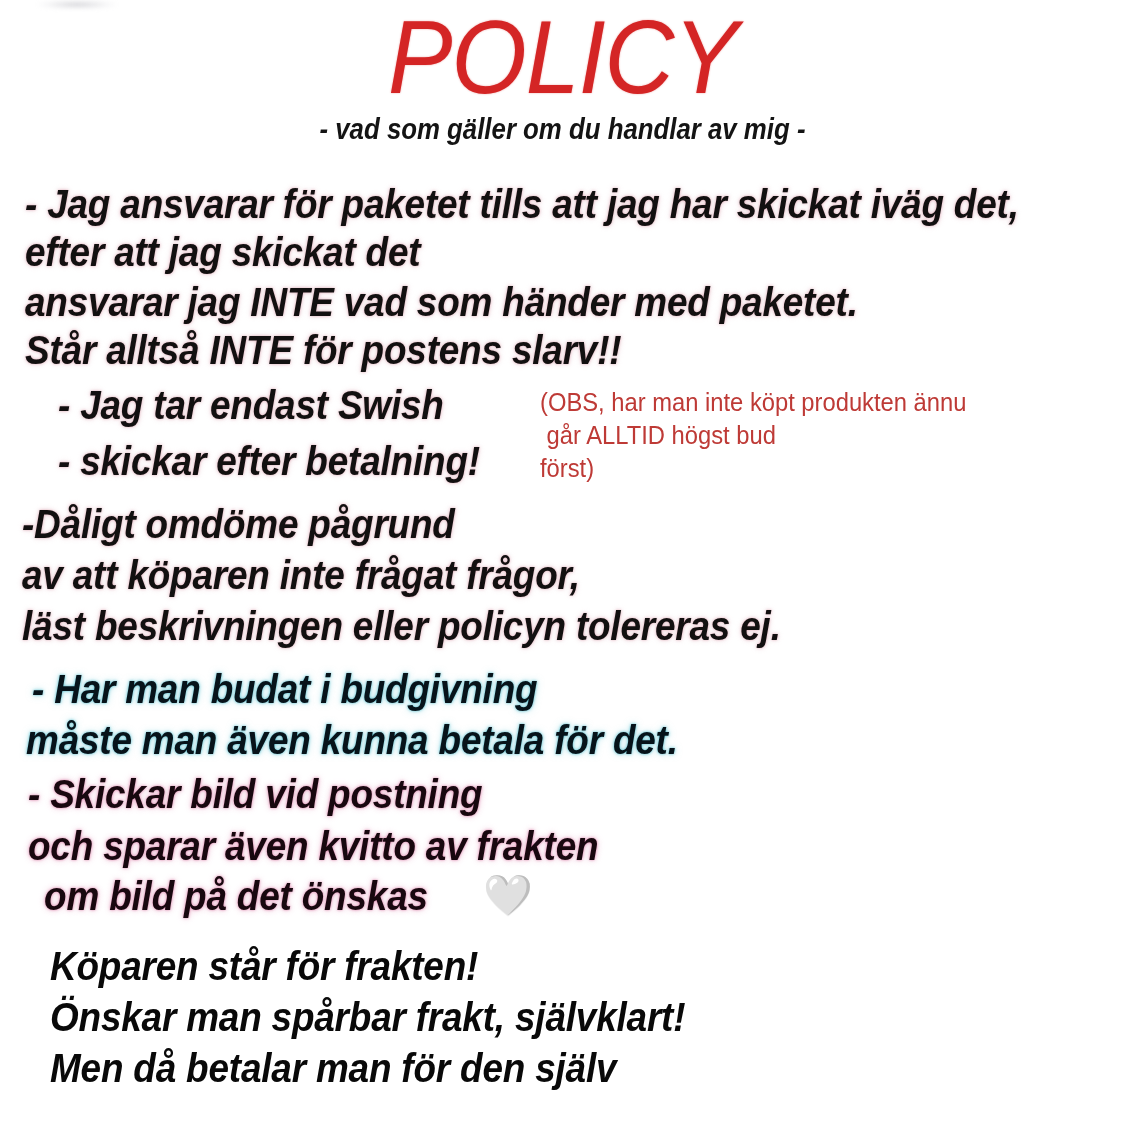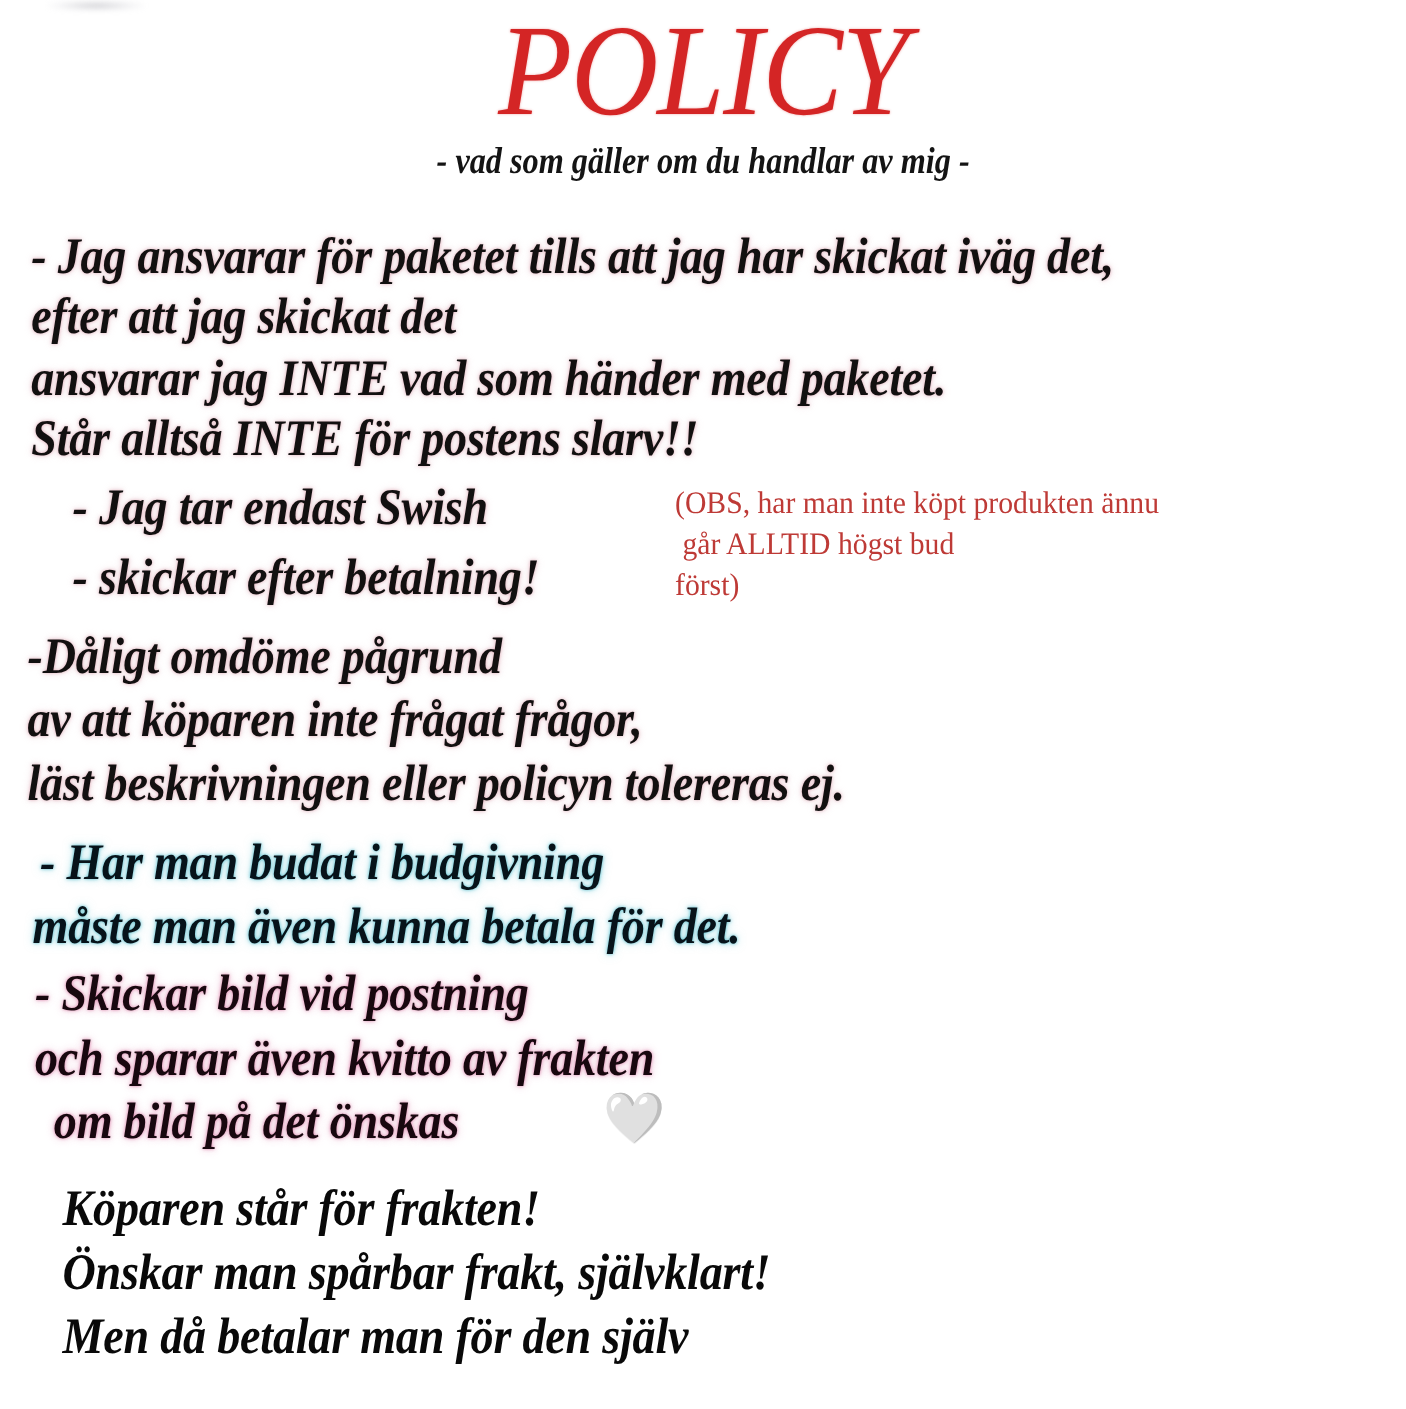--- a/index.html
+++ b/index.html
@@ -24,21 +24,20 @@
     width: 78px;
     height: 9px;
     background: radial-gradient(ellipse at center, rgba(140,140,150,0.38) 0%, rgba(180,180,190,0.12) 55%, rgba(255,255,255,0) 80%);
     filter: blur(2px);
     pointer-events: none;
   }
 
   #sheet {
     position: absolute;
     inset: 0;
-    font-family: Liberation Serif, serif;
   }
 
   
   .title {
     position: absolute;
     left: 0;
     top: 2px;
     width: 1125px;
     text-align: center;
     color: #D42525;

